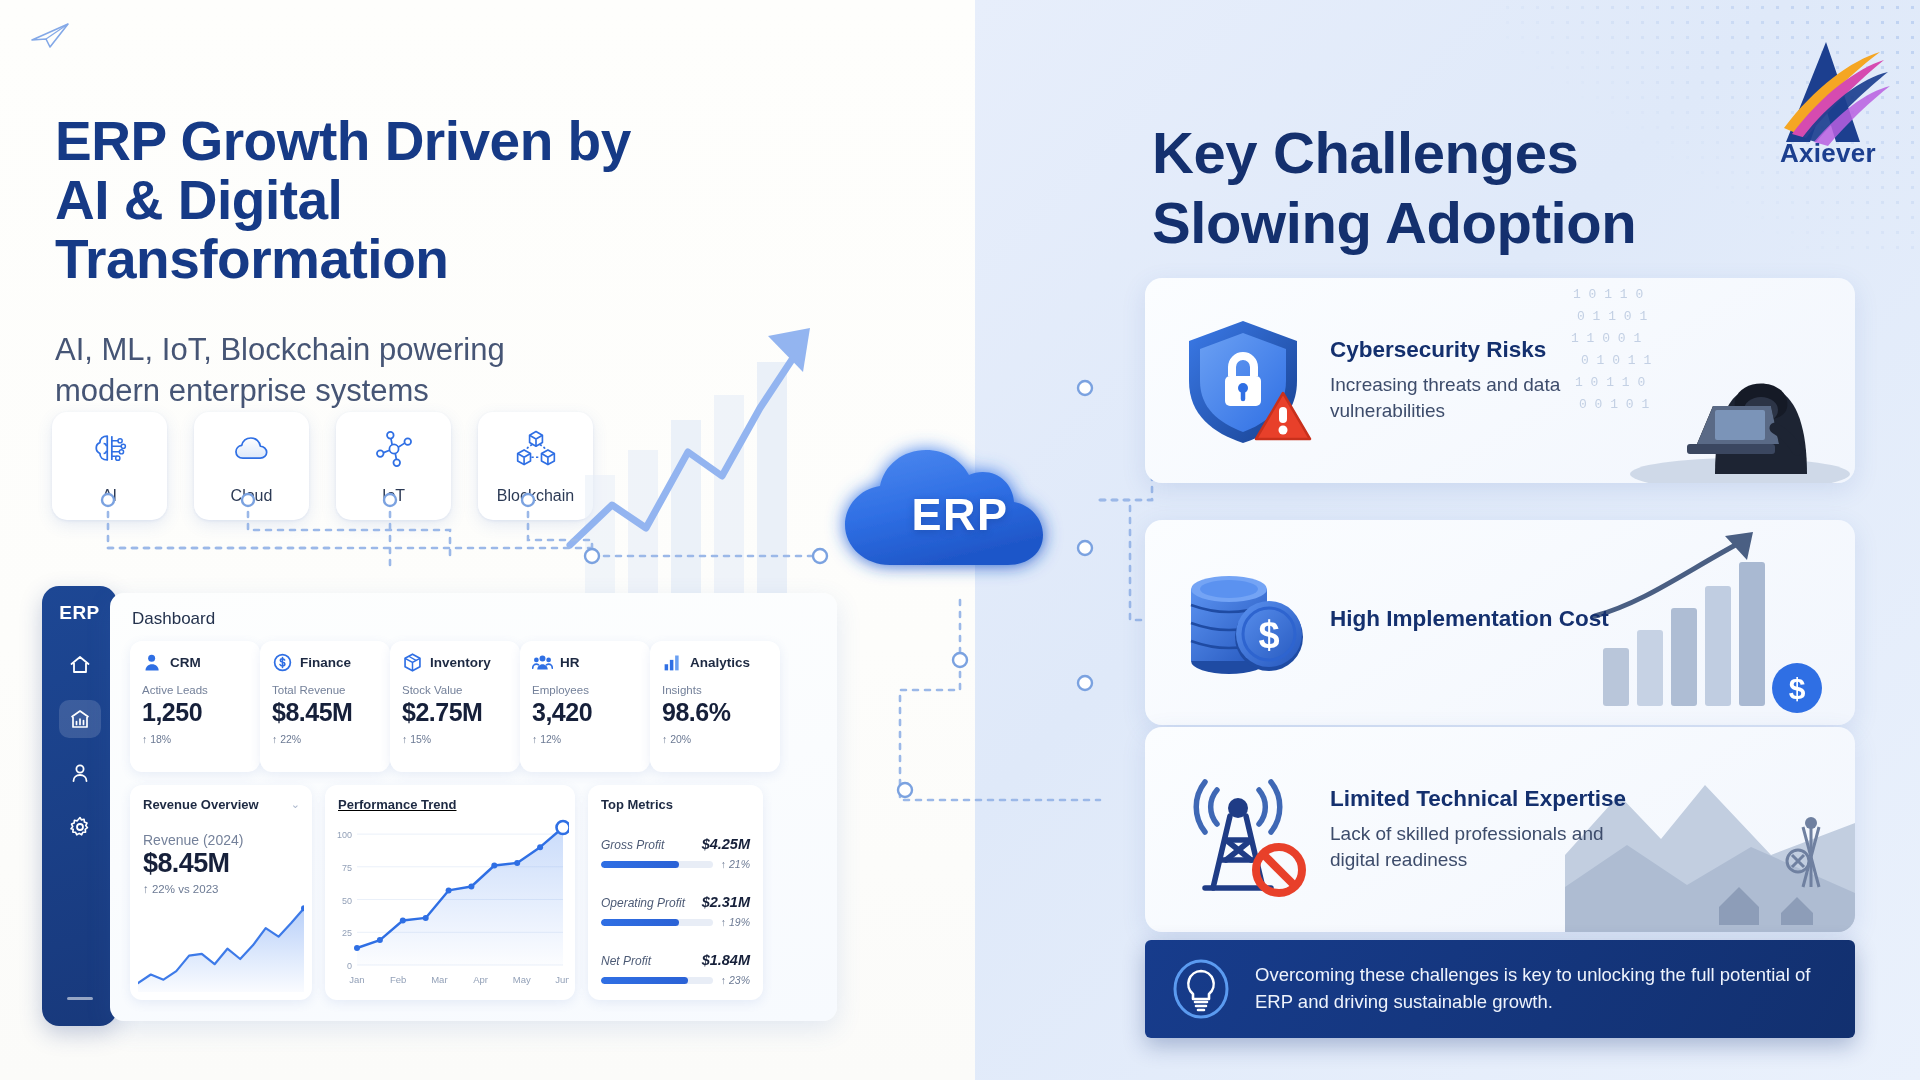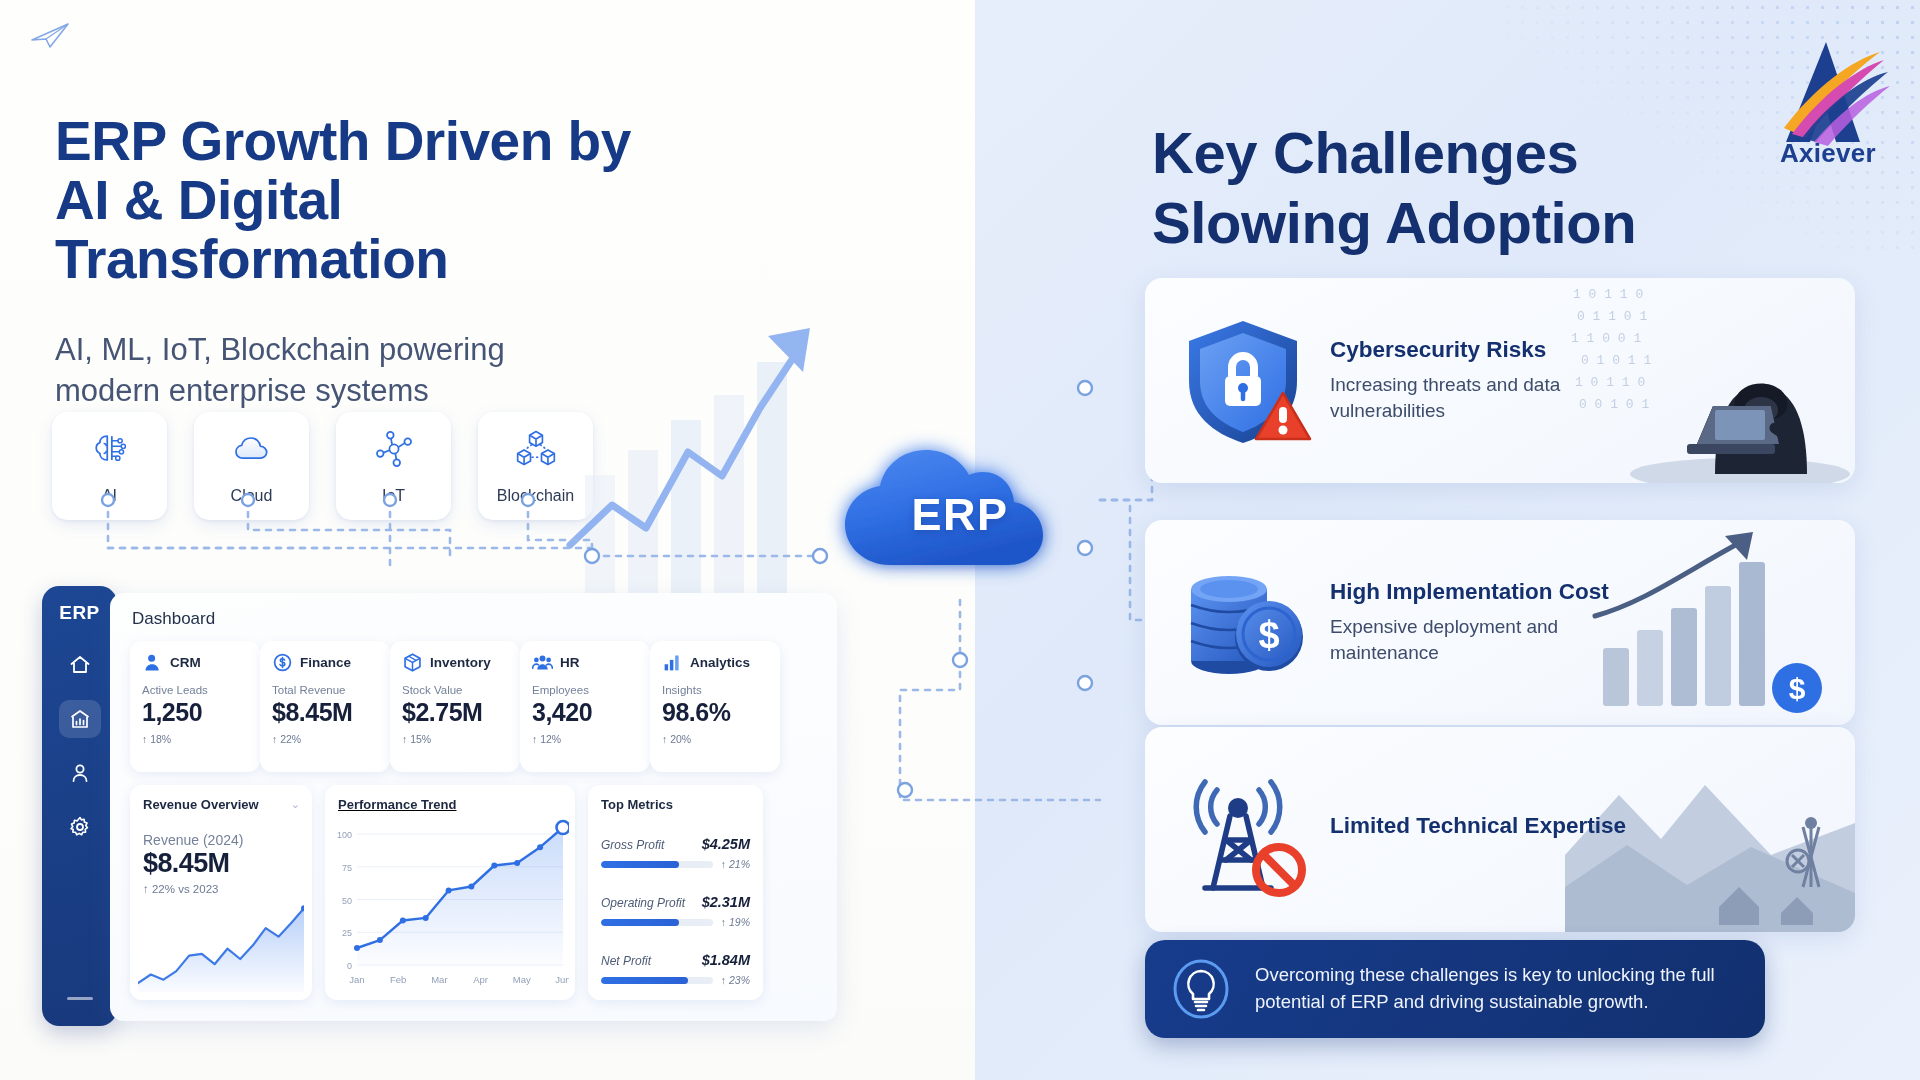--- a/index.html
+++ b/index.html
@@ -142,23 +142,23 @@
   }
   .ch1 { top:278px; } .ch2 { top:520px; } .ch3 { top:727px; }
   .ch-icon { position:absolute; left:28px; top:50%; transform:translateY(-50%); width:140px; height:140px; }
   .ch-text { position:absolute; left:185px; top:50%; transform:translateY(-50%); width:320px; }
   .ch-title { font-size:22.5px; font-weight:700; color:#14306e; margin-bottom:9px; }
   .ch-desc { font-size:19px; line-height:1.38; color:#3d4c6b; }
   .ch-art { position:absolute; right:0; top:0; width:290px; height:205px; }
 
   
   .banner {
-    position:absolute; left:1145px; top:940px; width:620px; height:98px;
+    position:absolute; left:1145px; top:940px; width:710px; height:98px;
     background:linear-gradient(120deg,#173c8c 0%,#12306f 100%);
-    border-radius:20px; box-shadow:0 8px 22px rgba(20,50,120,.3);
+    border-radius:6px; box-shadow:0 8px 22px rgba(20,50,120,.3);
     display:flex; align-items:center; padding:0 26px; gap:24px;
   }
   .bulb-wrap { width:60px; height:60px; flex:0 0 auto; }
   .banner-text { color:#eef3fc; font-size:18.5px; line-height:1.45; }
 
   
   .paper-plane { position:absolute; left:30px; top:20px; width:40px; height:30px; opacity:.75; }
   .logo { position:absolute; left:1748px; top:25px; width:160px; height:130px; }
   .logo-word {
     position:absolute; left:1748px; top:138px; width:160px; text-align:center;
@@ -592,21 +592,20 @@
         <ellipse cx="56" cy="36" rx="38" ry="13" fill="#74a4f5"></ellipse>
         <ellipse cx="56" cy="36" rx="29" ry="9" fill="#5b92f0"></ellipse>
       </g>
       <circle cx="96" cy="84" r="34" fill="#1f4ba3"></circle>
       <circle cx="96" cy="81" r="33" fill="url(#coinG)"></circle>
       <circle cx="96" cy="81" r="26" fill="none" stroke="#2e64cf" stroke-width="3"></circle>
       <text x="96" y="95" text-anchor="middle" font-size="38" font-weight="700" fill="#fff" font-family="Liberation Sans, sans-serif">$</text>
     </svg>
     <div class="ch-text">
       <div class="ch-title">High Implementation Cost</div>
-      <div class="ch-desc">Expensive deployment and maintenance</div>
     </div>
   </div>
 
   <div class="ch-card ch3">
     <svg class="ch-art" viewBox="0 0 290 205">
       <path d="M0 128 L54 68 L96 112 L140 58 L206 128 L290 96 V205 H0z" fill="#c2cee0"></path>
       <path d="M0 160 L62 118 L122 158 L186 120 L290 166 V205 H0z" fill="#aebcd2"></path>
       <g fill="#8d9db8">
         <path d="M154 180 L174 160 L194 180 V198 H154z"></path>
         <path d="M216 186 L232 170 L248 186 V198 H216z"></path>
@@ -632,20 +631,21 @@
           <path d="M73 56 L90 128"></path>
         <path d="M52 80 H78M48 100 H82"></path>
         <path d="M53 80 L78 100M78 80 L53 100"></path>
         <path d="M32 128 H98"></path>
       </g>
       <circle cx="106" cy="110" r="23" fill="none" stroke="#e8402a" stroke-width="8"></circle>
       <path d="M90 94 L122 126" stroke="#e8402a" stroke-width="8" stroke-linecap="round"></path>
     </svg>
     <div class="ch-text">
       <div class="ch-title">Limited Technical Expertise</div>
+      <div class="ch-desc">Lack of skilled professionals and digital readiness</div>
     </div>
   </div>
 
   <div class="banner">
     <svg class="bulb-wrap" viewBox="0 0 60 60">
       <ellipse cx="30" cy="30" rx="26" ry="28" fill="none" stroke="#5b9bf0" stroke-width="3"></ellipse>
       <path d="M30 12 a13 13 0 00-8 23 v5 h16 v-5 a13 13 0 00-8-23z" fill="none" stroke="#fff" stroke-width="2.6" stroke-linejoin="round"></path>
       <path d="M24 43 h12M25 47 h10M27 51 h6" stroke="#fff" stroke-width="2.6" stroke-linecap="round"></path>
     </svg>
     <div class="banner-text">Overcoming these challenges is key to unlocking the full potential of ERP and driving sustainable growth.</div>

